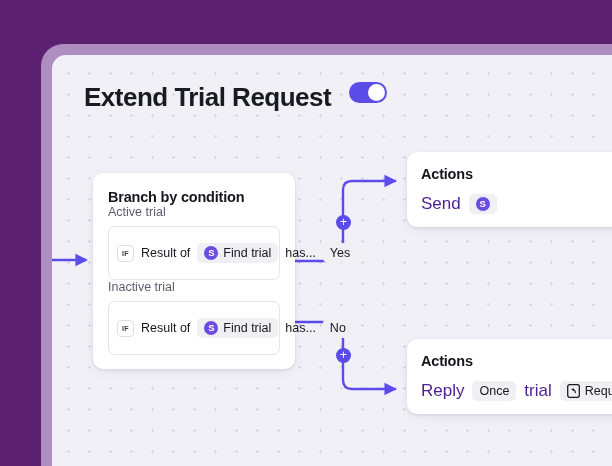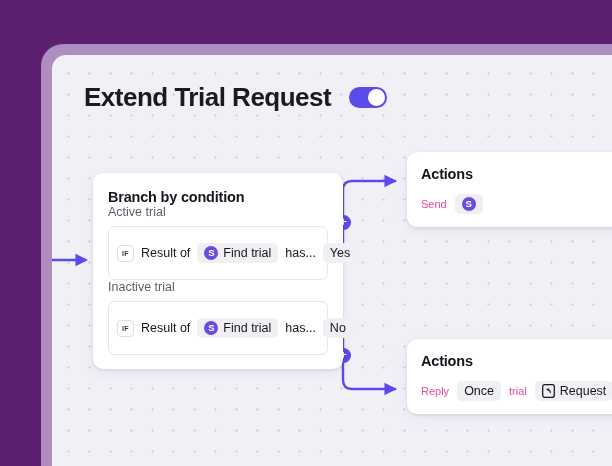--- a/index.html
+++ b/index.html
@@ -45,21 +45,21 @@
     border-radius: 14px 0 0 0;
     overflow: hidden;
   }
 
   
   #header {
     position: absolute;
     left: 84px;
     top: 82px;
     display: flex;
-    align-items: center;
+    align-items: flex-start;
     gap: 18px;
   }
   #page-title {
     font-size: 26px;
     font-weight: bold;
     color: #1A1A21;
     letter-spacing: -0.5px;
     white-space: nowrap;
   }
   #toggle {
@@ -93,21 +93,21 @@
     font-size: 14.5px;
     font-weight: bold;
     color: #16161E;
     letter-spacing: -0.2px;
   }
 
   
   #branch-card {
     left: 93px;
     top: 173px;
-    width: 250px;
+    width: 202px;
     padding: 16px 15px 14px 15px;
   }
   .branch-label {
     font-size: 12.5px;
     color: #5C5C6B;
     margin-bottom: 7px;
   }
   .cond-row {
     display: flex;
     align-items: center;
@@ -183,22 +183,22 @@
     width: 250px;
     padding: 14px 14px 13px 14px;
   }
   .action-row {
     display: flex;
     align-items: center;
     gap: 8px;
     margin-top: 12px;
   }
   .action-word {
-    font-size: 11px;
-    color: #ec4899;
+    font-size: 17px;
+    color: #4c1d95;
     white-space: nowrap;
   }
   .doc-icon {
     flex: none;
     width: 13px;
     height: 14px;
   }
 
   
   svg.conn {

